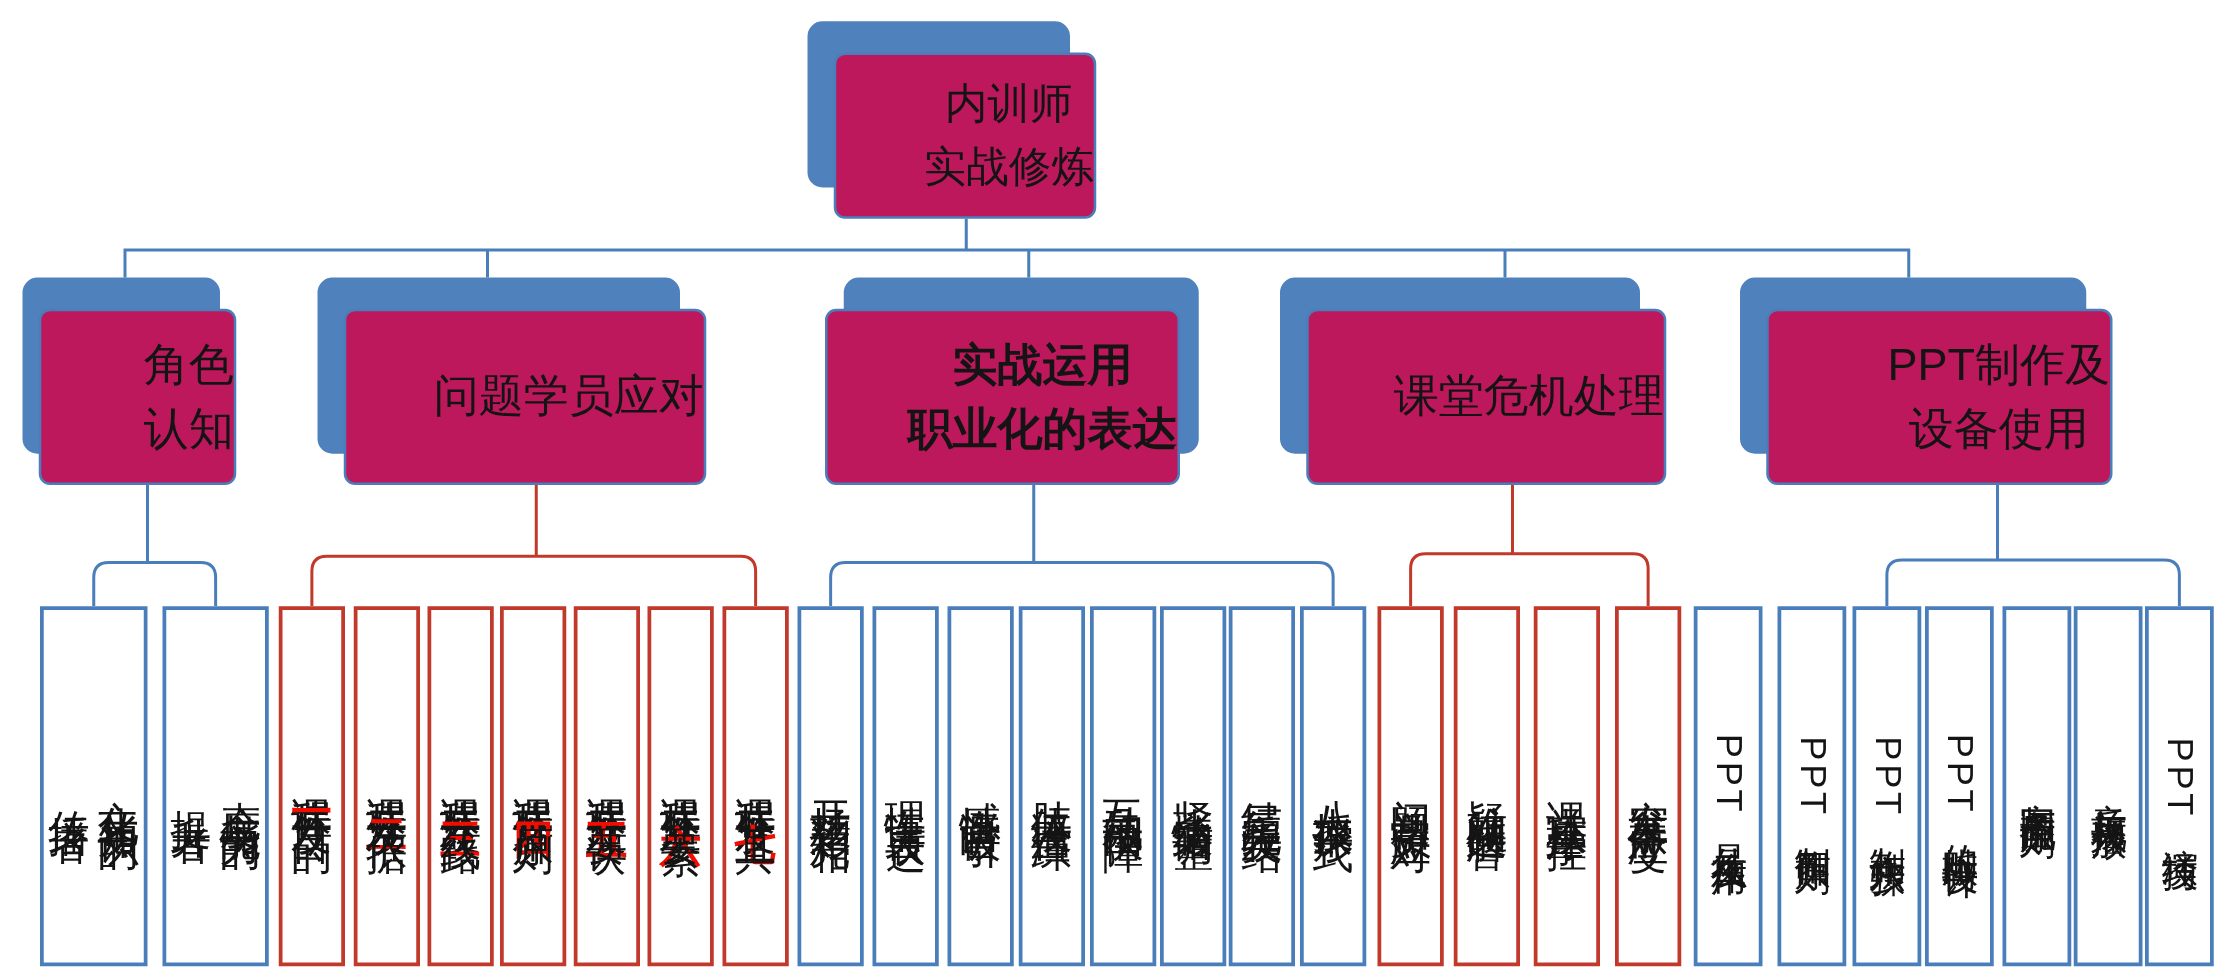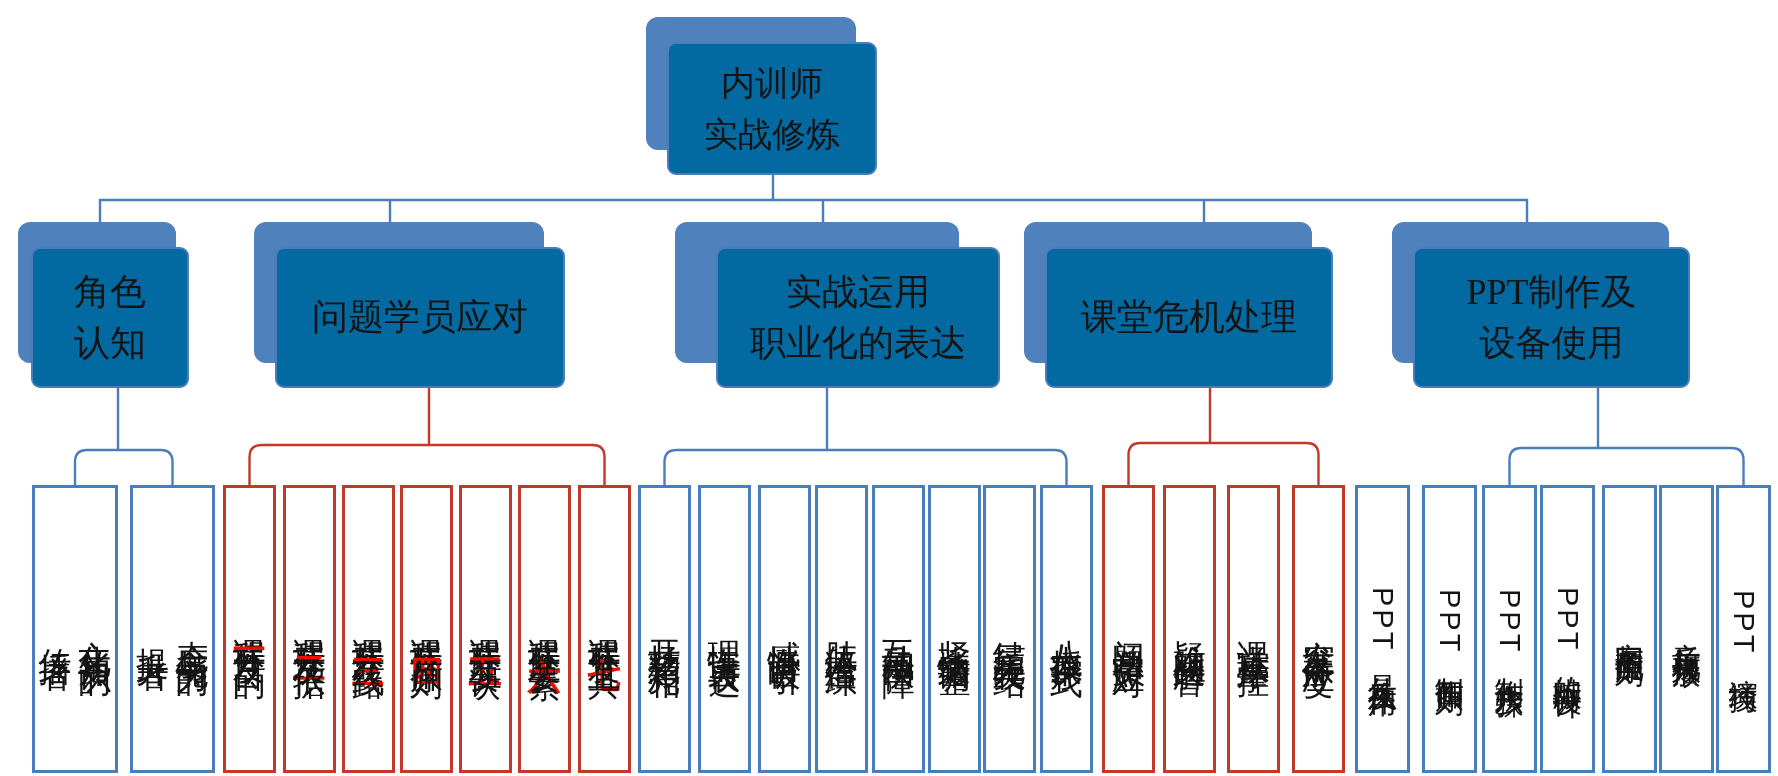--- a/index.html
+++ b/index.html
@@ -5,22 +5,22 @@
   html,body{margin:0;padding:0;background:#fff;}
   .canvas{
     position:relative;width:1778px;height:776px;background:#ffffff;overflow:hidden;
     font-family:"Liberation Sans",sans-serif;color:#141414;
   }
   svg.connectors{position:absolute;left:0;top:0;width:1778px;height:776px;pointer-events:none;}
   
   .nodewrap{position:absolute;}
   .nshadow{position:absolute;border-radius:12px;background:#4f81bd;}
   .nbox{
-    position:absolute;border-radius:9px;background:#0369a1;border:2px solid #4a7ebb;
-    display:flex;align-items:center;justify-content:center;text-align:center;
+    position:absolute;border-radius:9px;background:#be185d;border:2px solid #4a7ebb;
+    display:flex;align-items:center;justify-content:flex-end;text-align:center;
     white-space:pre-line;box-sizing:border-box;
   }
   .root .nbox{font-size:34px;line-height:1.5;}
   .l2 .nbox{font-size:36px;line-height:1.4;}
   
   .leaf{
     position:absolute;background:#fff;box-sizing:border-box;
     display:flex;align-items:center;justify-content:center;
   }
   .leaf.blue{border:3px solid #4a7ebb;}
@@ -58,30 +58,30 @@
         <div class="nshadow" style="left: 18px; top: 222px; width: 158px; height: 141px;"></div>
         <div class="nbox" style="left: 31px; top: 247px; width: 158px; height: 141px;"><span>角色
 认知</span></div>
       </div>
       <div class="nodewrap l2">
         <div class="nshadow" style="left: 254px; top: 222px; width: 290px; height: 141px;"></div>
         <div class="nbox" style="left: 275px; top: 247px; width: 290px; height: 141px;"><span>问题学员应对</span></div>
       </div>
       <div class="nodewrap l2">
         <div class="nshadow" style="left: 675px; top: 222px; width: 284px; height: 141px;"></div>
-        <div class="nbox" style="left: 716px; top: 247px; width: 284px; height: 141px;"><span>实战运用
+        <div class="nbox" style="left: 660px; top: 247px; width: 284px; height: 141px; font-weight: bold;"><span>实战运用
 职业化的表达</span></div>
       </div>
       <div class="nodewrap l2">
         <div class="nshadow" style="left: 1024px; top: 222px; width: 288px; height: 141px;"></div>
         <div class="nbox" style="left: 1045px; top: 247px; width: 288px; height: 141px; font-family: Liberation Serif, serif;"><span>课堂危机处理</span></div>
       </div>
       <div class="nodewrap l2">
         <div class="nshadow" style="left: 1392px; top: 222px; width: 277px; height: 141px;"></div>
-        <div class="nbox" style="left: 1413px; top: 247px; width: 277px; height: 141px; font-family: Liberation Serif, serif;"><span>PPT制作及
+        <div class="nbox" style="left: 1413px; top: 247px; width: 277px; height: 141px;"><span>PPT制作及
 设备使用</span></div>
       </div>
     </div>
   <div id="leaf-boxes">
       <div class="leaf blue" style="left: 32px; top: 485px; width: 86px; height: 288px;">
         <div class="vtext">文化与知识的
 传播者</div>
       </div>
       <div class="leaf blue" style="left: 130px; top: 485px; width: 85px; height: 288px;">
         <div class="vtext">态度与能力的

